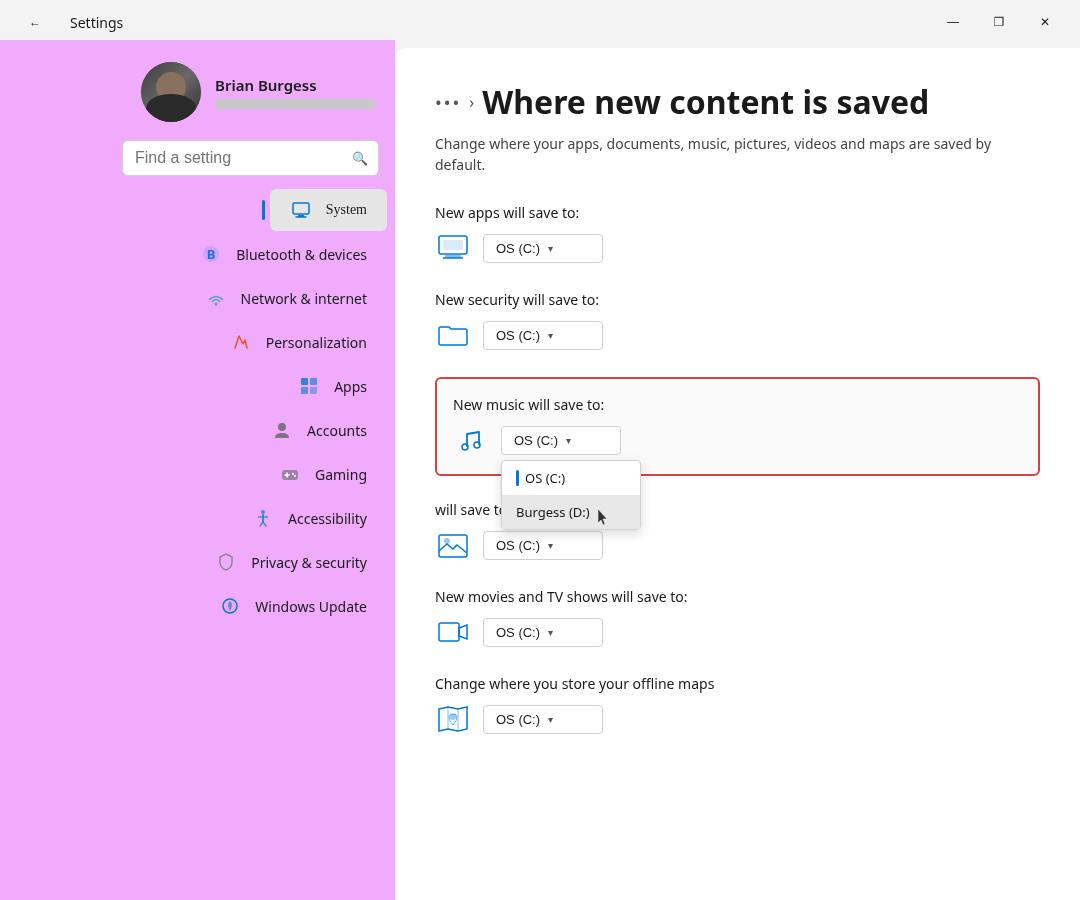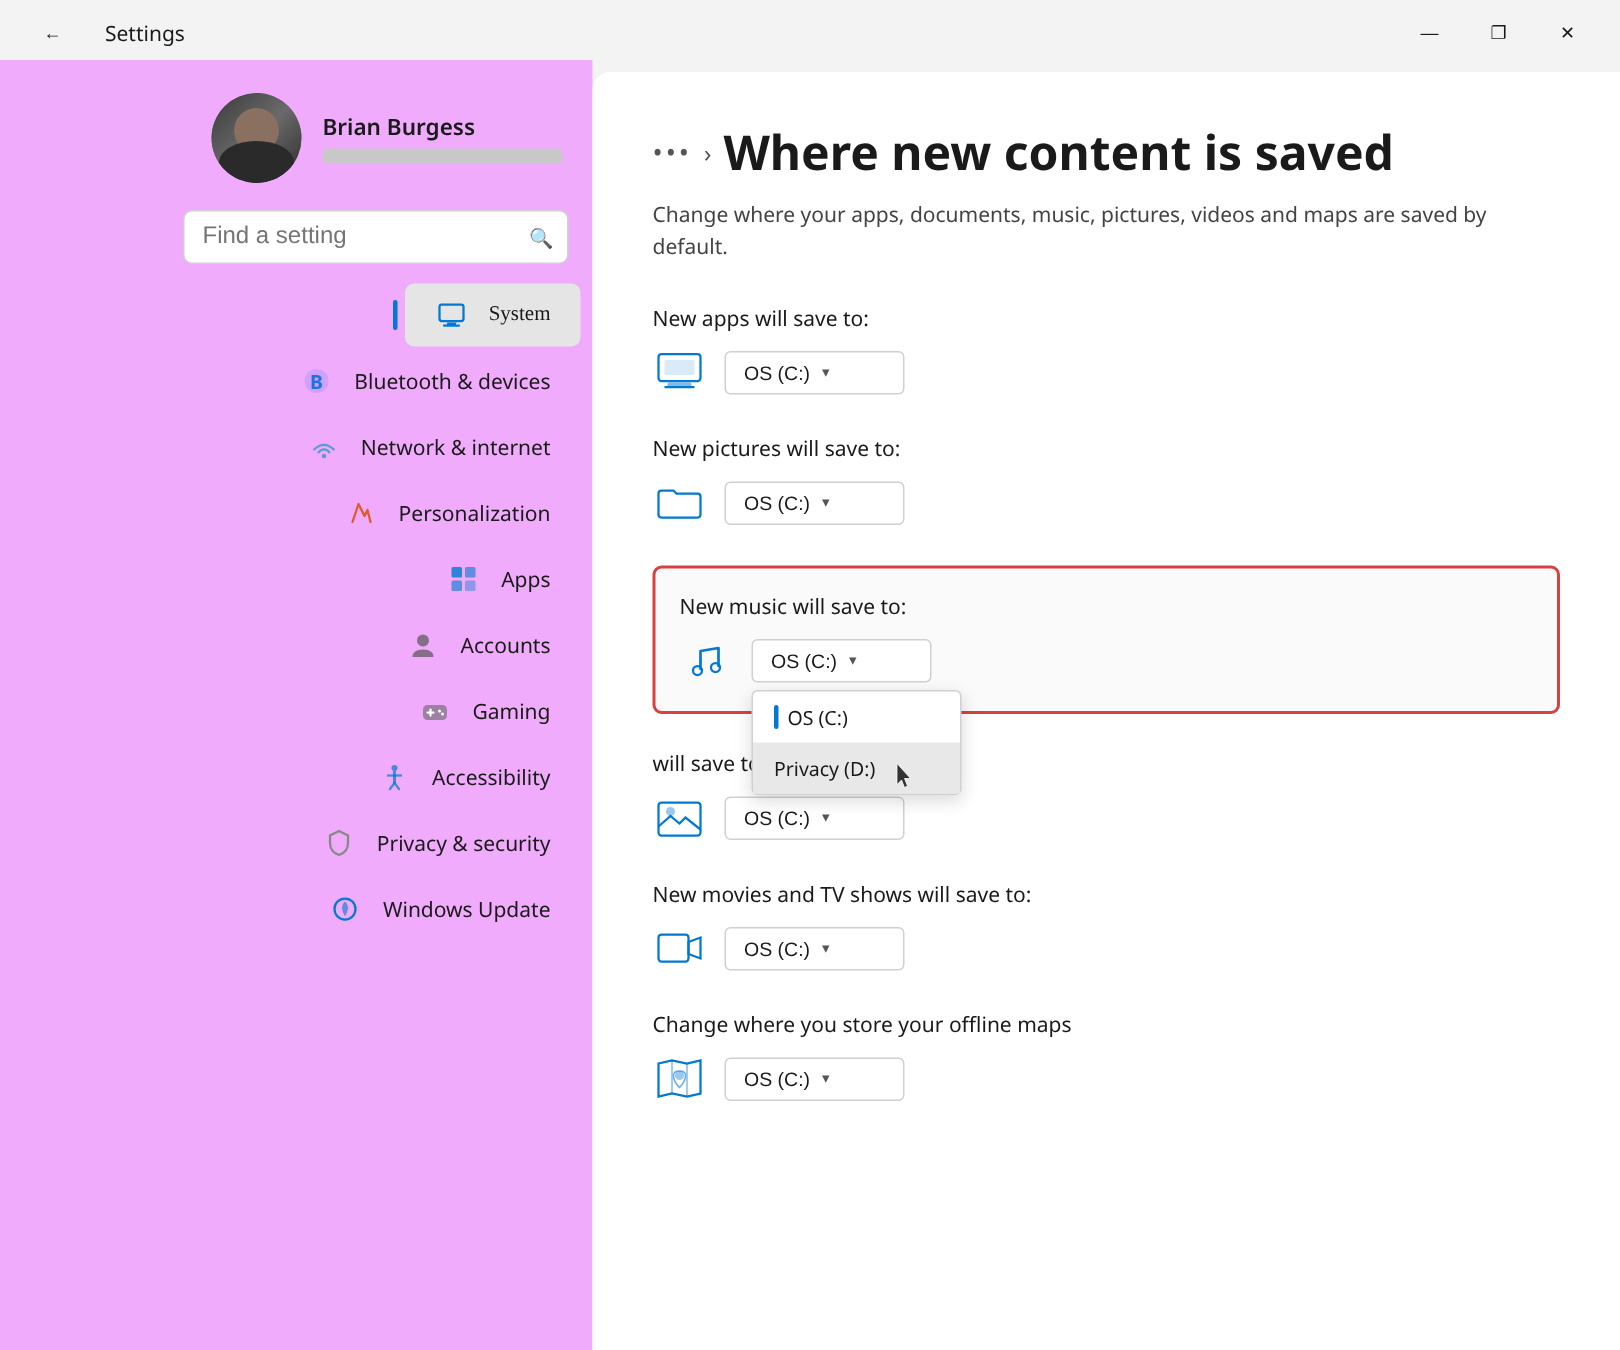--- a/index.html
+++ b/index.html
@@ -481,21 +481,21 @@
           </svg>
         </div>
         <button class="dropdown-btn">
           <span>OS (C:)</span>
           <span class="dropdown-chevron">▾</span>
         </button>
       </div>
     </div>
 
     <div class="save-section">
-      <div class="save-label">New pictures will save to:</div>
+      <div class="save-label">New security will save to:</div>
       <div class="save-row">
         <div class="drive-icon">
           <svg width="32" height="28" viewBox="0 0 32 28">
             <path d="M2 8 Q2 6 4 6 L12 6 L14 8 L28 8 Q30 8 30 10 L30 22 Q30 24 28 24 L4 24 Q2 24 2 22 Z" stroke="#0078d4" stroke-width="1.5" fill="none"></path>
           </svg>
         </div>
         <button class="dropdown-btn">
           <span>OS (C:)</span>
           <span class="dropdown-chevron">▾</span>
         </button>
@@ -513,21 +513,21 @@
           </svg>
         </div>
         <div class="dropdown-open">
           <button class="dropdown-btn">
             <span>OS (C:)</span>
             <span class="dropdown-chevron">▾</span>
           </button>
           <div class="dropdown-menu">
             <div class="dropdown-option selected">OS (C:)</div>
             <div class="dropdown-option hovered">
-              <span>Privacy (D:)</span>
+              <span>Burgess (D:)</span>
               
               <svg style="position:absolute; right:30px; bottom:2px;" width="14" height="20" viewBox="0 0 14 20">
                 <path d="M2 2 L2 16 L5 13 L7 18 L9 17 L7 12 L11 12 Z" fill="#333" stroke="white" stroke-width="0.5"></path>
               </svg>
             </div>
           </div>
         </div>
       </div>
     </div>
 

